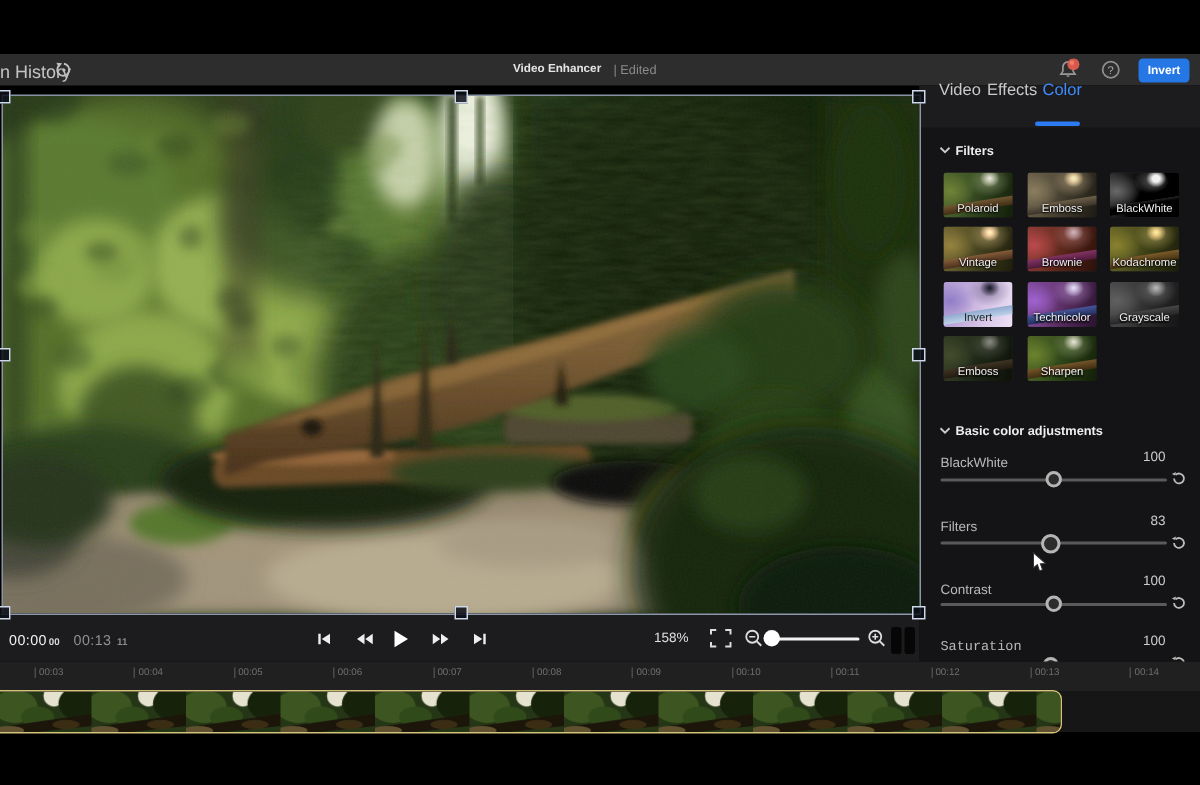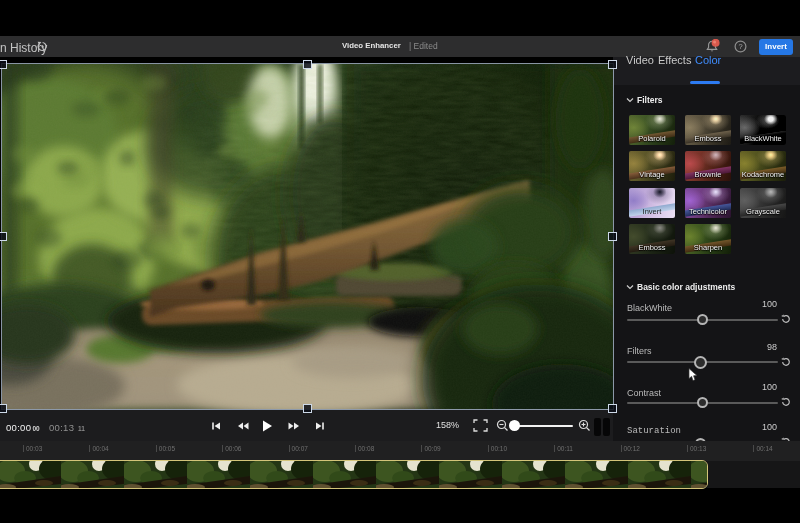--- a/index.html
+++ b/index.html
@@ -347,21 +347,21 @@
   <div class="abs slbl" style="left:627px;top:303px;">BlackWhite</div>
   <div class="abs sval" style="left:747px;top:298.5px;">100</div>
   <div class="track" style="top:318.5px;"></div>
   <div class="knob" style="left:697px;top:314px;"></div>
   <svg class="reset" style="top:314px" viewBox="0 0 10 10" transform="scale(-1,1)">
     <path d="M8.3,5 a3.3,3.3 0 1 1 -1,-2.4" fill="none" stroke="#bbb" stroke-width="1.2"></path>
     <path d="M7,0.6 l0.6,2.4 l2.2,-1 z" fill="#bbb"></path>
   </svg>
 
   <div class="abs slbl" style="left:627px;top:345.5px;">Filters</div>
-  <div class="abs sval" style="left:747px;top:341.5px;">98</div>
+  <div class="abs sval" style="left:747px;top:341.5px;">83</div>
   <div class="track" style="top:361px;"></div>
   <div class="knob" style="left:693.5px;top:355.5px;width:13px;height:13px;"></div>
   <svg class="reset" style="top:356.5px" viewBox="0 0 10 10" transform="scale(-1,1)">
     <path d="M8.3,5 a3.3,3.3 0 1 1 -1,-2.4" fill="none" stroke="#bbb" stroke-width="1.2"></path>
     <path d="M7,0.6 l0.6,2.4 l2.2,-1 z" fill="#bbb"></path>
   </svg>
   <svg class="abs" style="left:688px;top:368px;z-index:3" width="11" height="14" viewBox="0 0 11 14">
     <path d="M1,0.5 L1,10.5 L3.6,8.4 L5,12.6 L7,11.8 L5.6,7.8 L9,7.6 Z" fill="#fff" stroke="#333" stroke-width=".7"></path>
   </svg>
 

